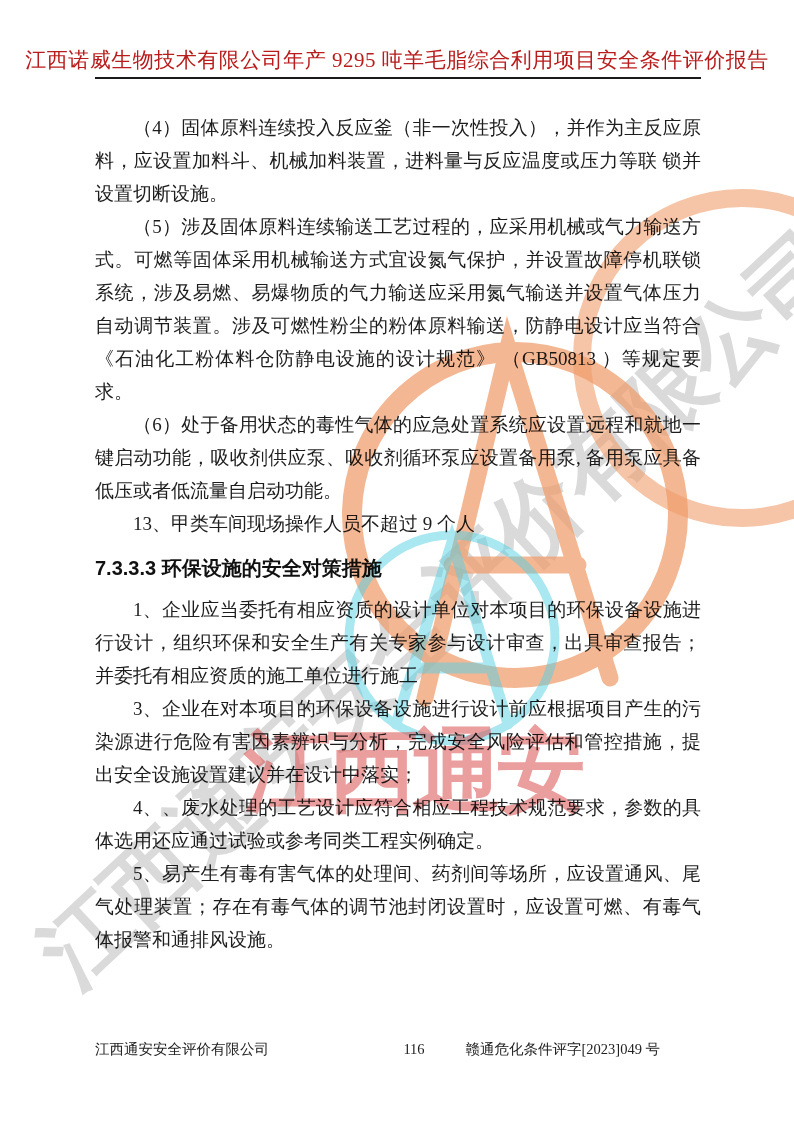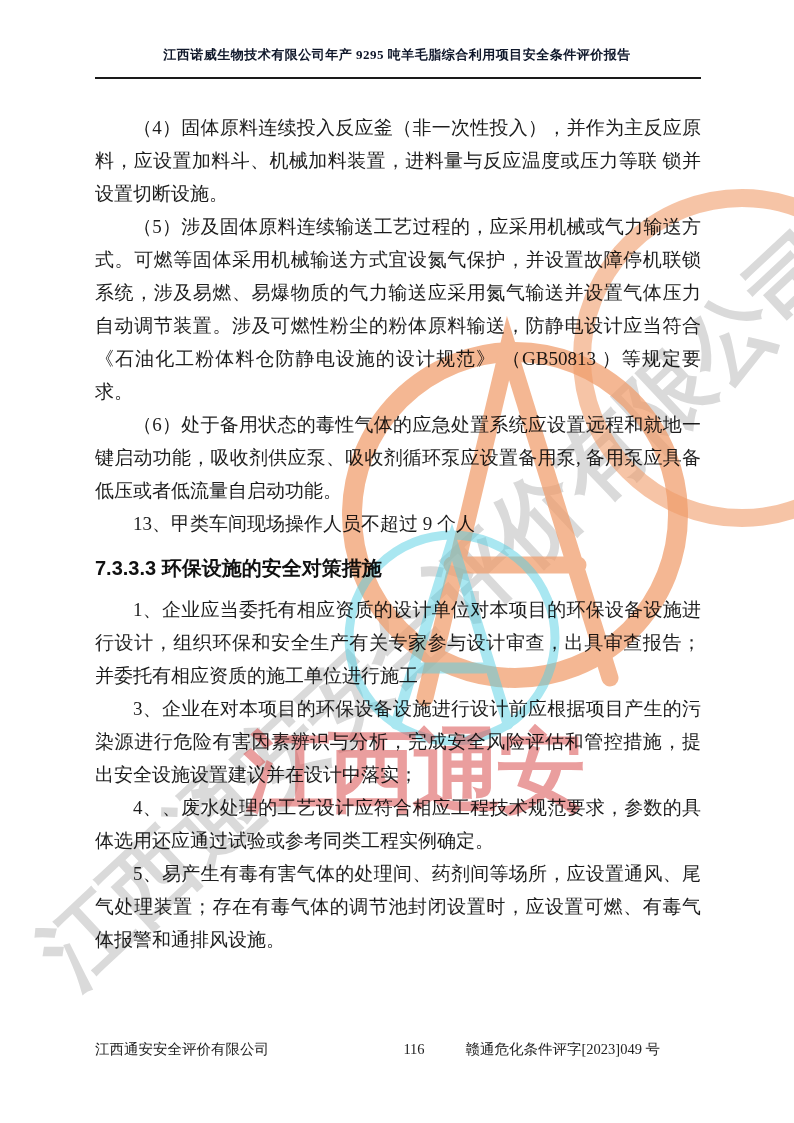--- a/index.html
+++ b/index.html
@@ -10,24 +10,23 @@
     margin: 0 auto;
     background: #ffffff;
     overflow: hidden;
     font-family: "Liberation Serif", "DejaVu Serif", serif;
     color: #1e1e1e;
   }
   .header-title {
     position: absolute;
     top: 46px; left: 0; right: 0;
     text-align: center;
-    font-size: 13px;
+    font-size: 21px;
     letter-spacing: 0.5px;
-    color: #0f172a;
-    font-weight: bold;
+    color: #b91c1c;
   }
   .header-rule {
     position: absolute;
     top: 77px; left: 95px; right: 93px;
     border-top: 2px solid #1a1a1a;
     height: 0;
   }
   .content {
     position: absolute;
     top: 111px; left: 95px;

